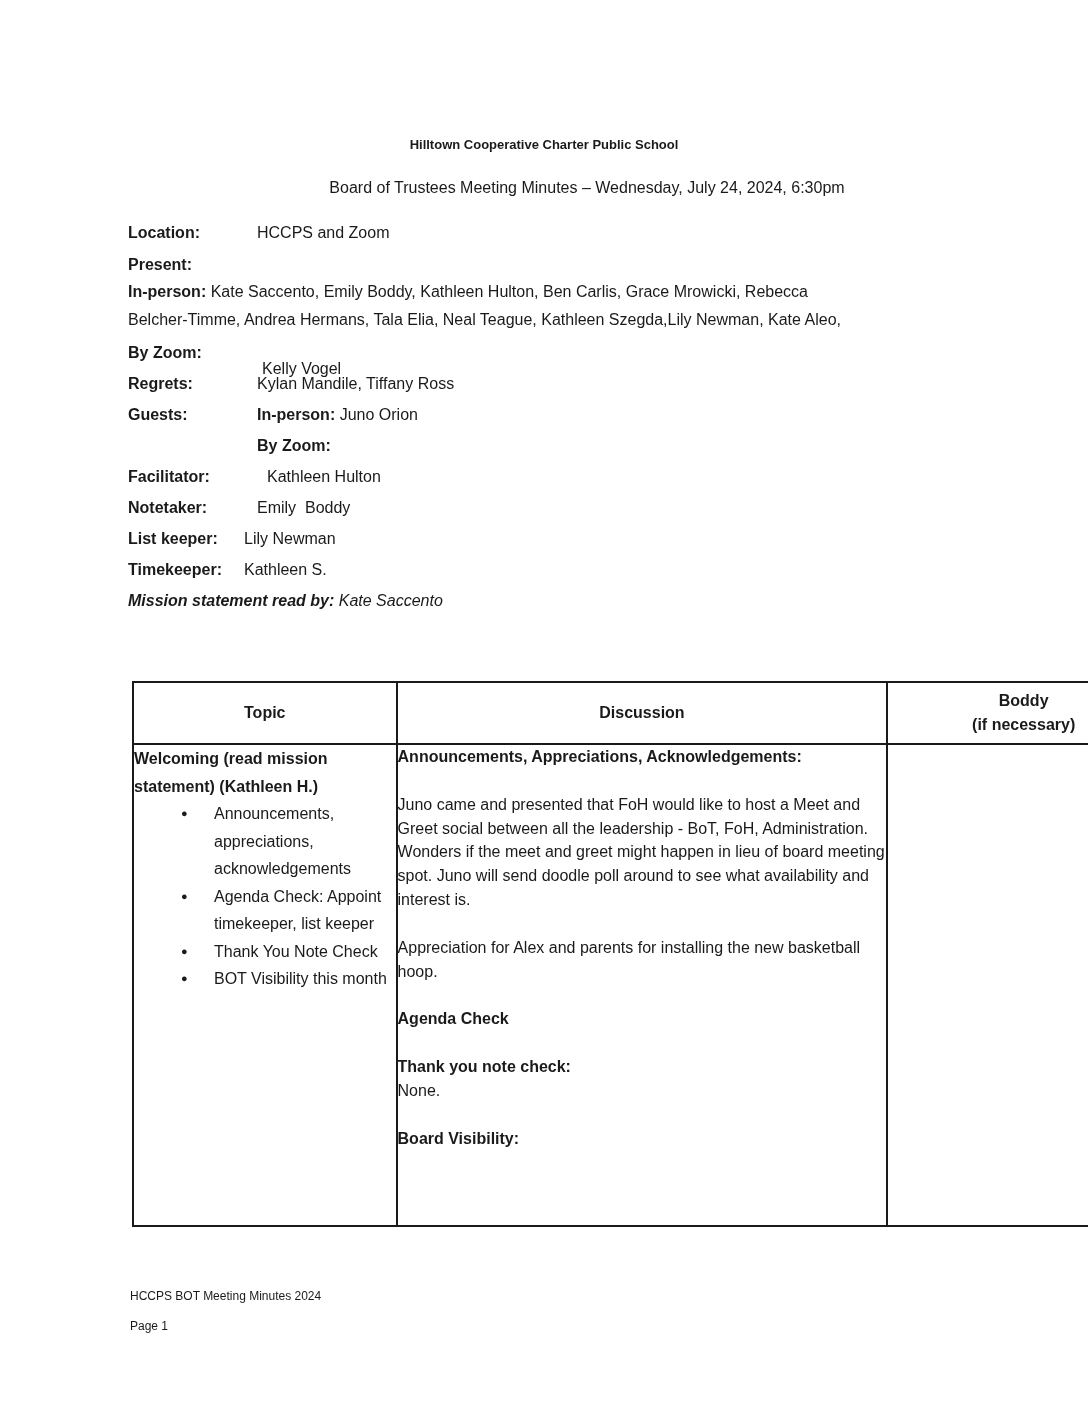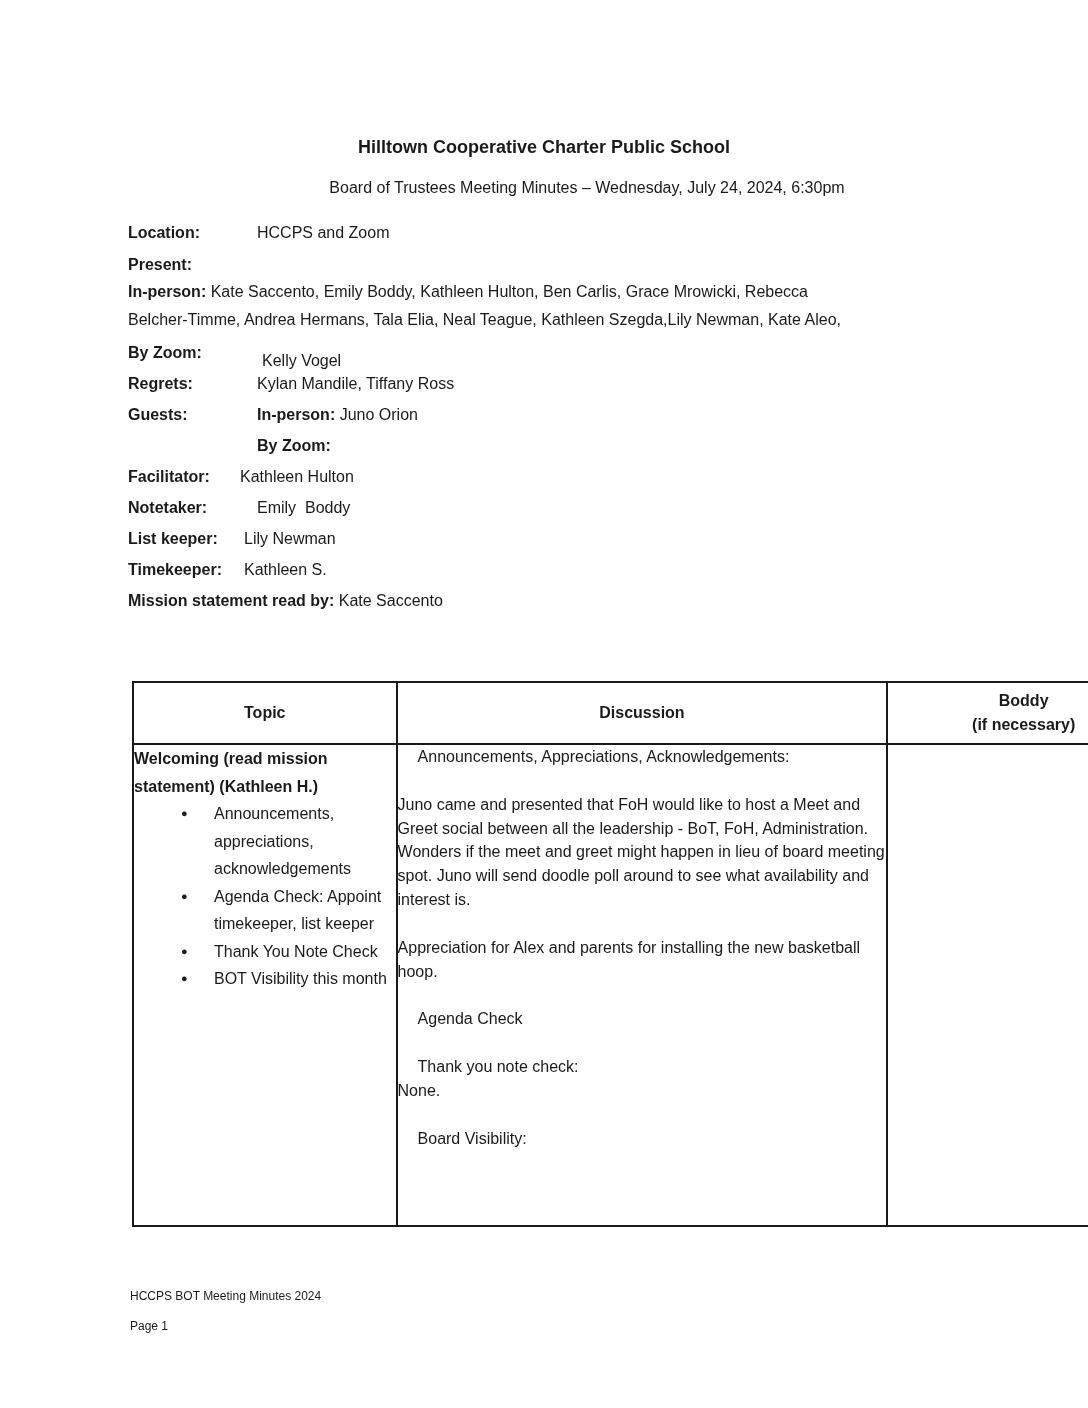--- a/index.html
+++ b/index.html
@@ -1,26 +1,26 @@
 <!DOCTYPE html>
 <html><head>
 <meta charset="utf-8">
 <style>
   html, body { margin: 0; padding: 0; background: #ffffff; }
   body {
     width: 1088px; height: 1408px; position: relative; overflow: hidden;
     font-family: "Liberation Sans", sans-serif; color: #1a1a1a;
   }
   .abs { position: absolute; }
-  .title { left: 0; width: 1088px; top: 137px; text-align: center; font-size: 18px; font-weight: bold; }
+  .title { left: 0; width: 1088px; top: 137px; text-align: center; font-size: 13px; font-weight: bold; }
   .subtitle { left: 0; width: 1088px; top: 179px; text-align: center; font-size: 16px; padding-left: 0; }
   .subtitle span { margin-left: 86px; }
   .row { left: 128px; font-size: 16px; white-space: nowrap; }
   .lbl { font-weight: bold; }
-  .b { font-weight: normal; padding-left: 20px; }
+  .b { font-weight: bold; }
   table.minutes {
     position: absolute; left: 132px; top: 643px; width: 1029px;
     border-collapse: collapse; font-size: 16px; margin-top: 38px;
   }
   table.minutes th, table.minutes td {
     border: 2px solid #1a1a1a; vertical-align: top; padding: 0;
   }
   table.minutes th { font-weight: bold; height: 60px; vertical-align: middle; text-align: center; line-height: 24px; }
   .col-topic { width: 230px; }
   .col-disc { width: 430px; border-radius: 16px; }
@@ -49,56 +49,56 @@
 
 <div class="abs row lbl" style="top:256px;">Present:</div>
 
 <div class="abs row" style="top:283px;">
   <span class="lbl">In-person:</span><span> Kate Saccento, Emily Boddy, Kathleen Hulton, Ben Carlis, Grace Mrowicki,  Rebecca</span>
 </div>
 <div class="abs row" style="top:311px;">Belcher-Timme, Andrea Hermans, Tala Elia, Neal Teague, Kathleen Szegda,Lily Newman,  Kate Aleo,</div>
 
 <div class="abs row" style="top:344px;">
   <span class="lbl">By Zoom:</span>
-  <span class="abs" style="left:134px;top:8px;">Kelly Vogel</span>
+  <span class="abs" style="left:134px;top:16px;">Kelly Vogel</span>
 </div>
 
 <div class="abs row" style="top:375px;">
   <span class="lbl">Regrets:</span>
   <span class="abs" style="left:129px;top:0;">Kylan Mandile, Tiffany Ross</span>
 </div>
 
 <div class="abs row" style="top:406px;">
   <span class="lbl">Guests:</span>
   <span class="abs" style="left:129px;top:0;"><span class="lbl">In-person:</span><span> Juno Orion</span></span>
 </div>
 
 <div class="abs row" style="top:437px;left:257px;"><span class="lbl">By Zoom:</span></div>
 
 <div class="abs row" style="top:468px;">
   <span class="lbl">Facilitator:</span>
-  <span class="abs" style="left:112px;top:0;">Kathleen Hulton</span>
+  <span class="abs" style="left:139px;top:0;">Kathleen Hulton</span>
 </div>
 
 <div class="abs row" style="top:499px;">
   <span class="lbl">Notetaker:</span>
   <span class="abs" style="left:129px;top:0;white-space:pre;">Emily  Boddy</span>
 </div>
 
 <div class="abs row" style="top:530px;">
   <span class="lbl">List keeper:</span>
   <span class="abs" style="left:116px;top:0;">Lily Newman</span>
 </div>
 
 <div class="abs row" style="top:561px;">
   <span class="lbl">Timekeeper:</span>
   <span class="abs" style="left:116px;top:0;">Kathleen S.</span>
 </div>
 
-<div class="abs row" style="top:592px;">
+<div class="abs row" style="top:592px;font-style:italic;">
   <span class="lbl">Mission statement read by:</span><span> Kate Saccento</span>
 </div>
 
 <table class="minutes">
   <thead>
     <tr>
       <th class="col-topic">Topic</th>
       <th class="col-disc">Discussion</th>
       <th class="col-action">
         <div>Boddy</div>

